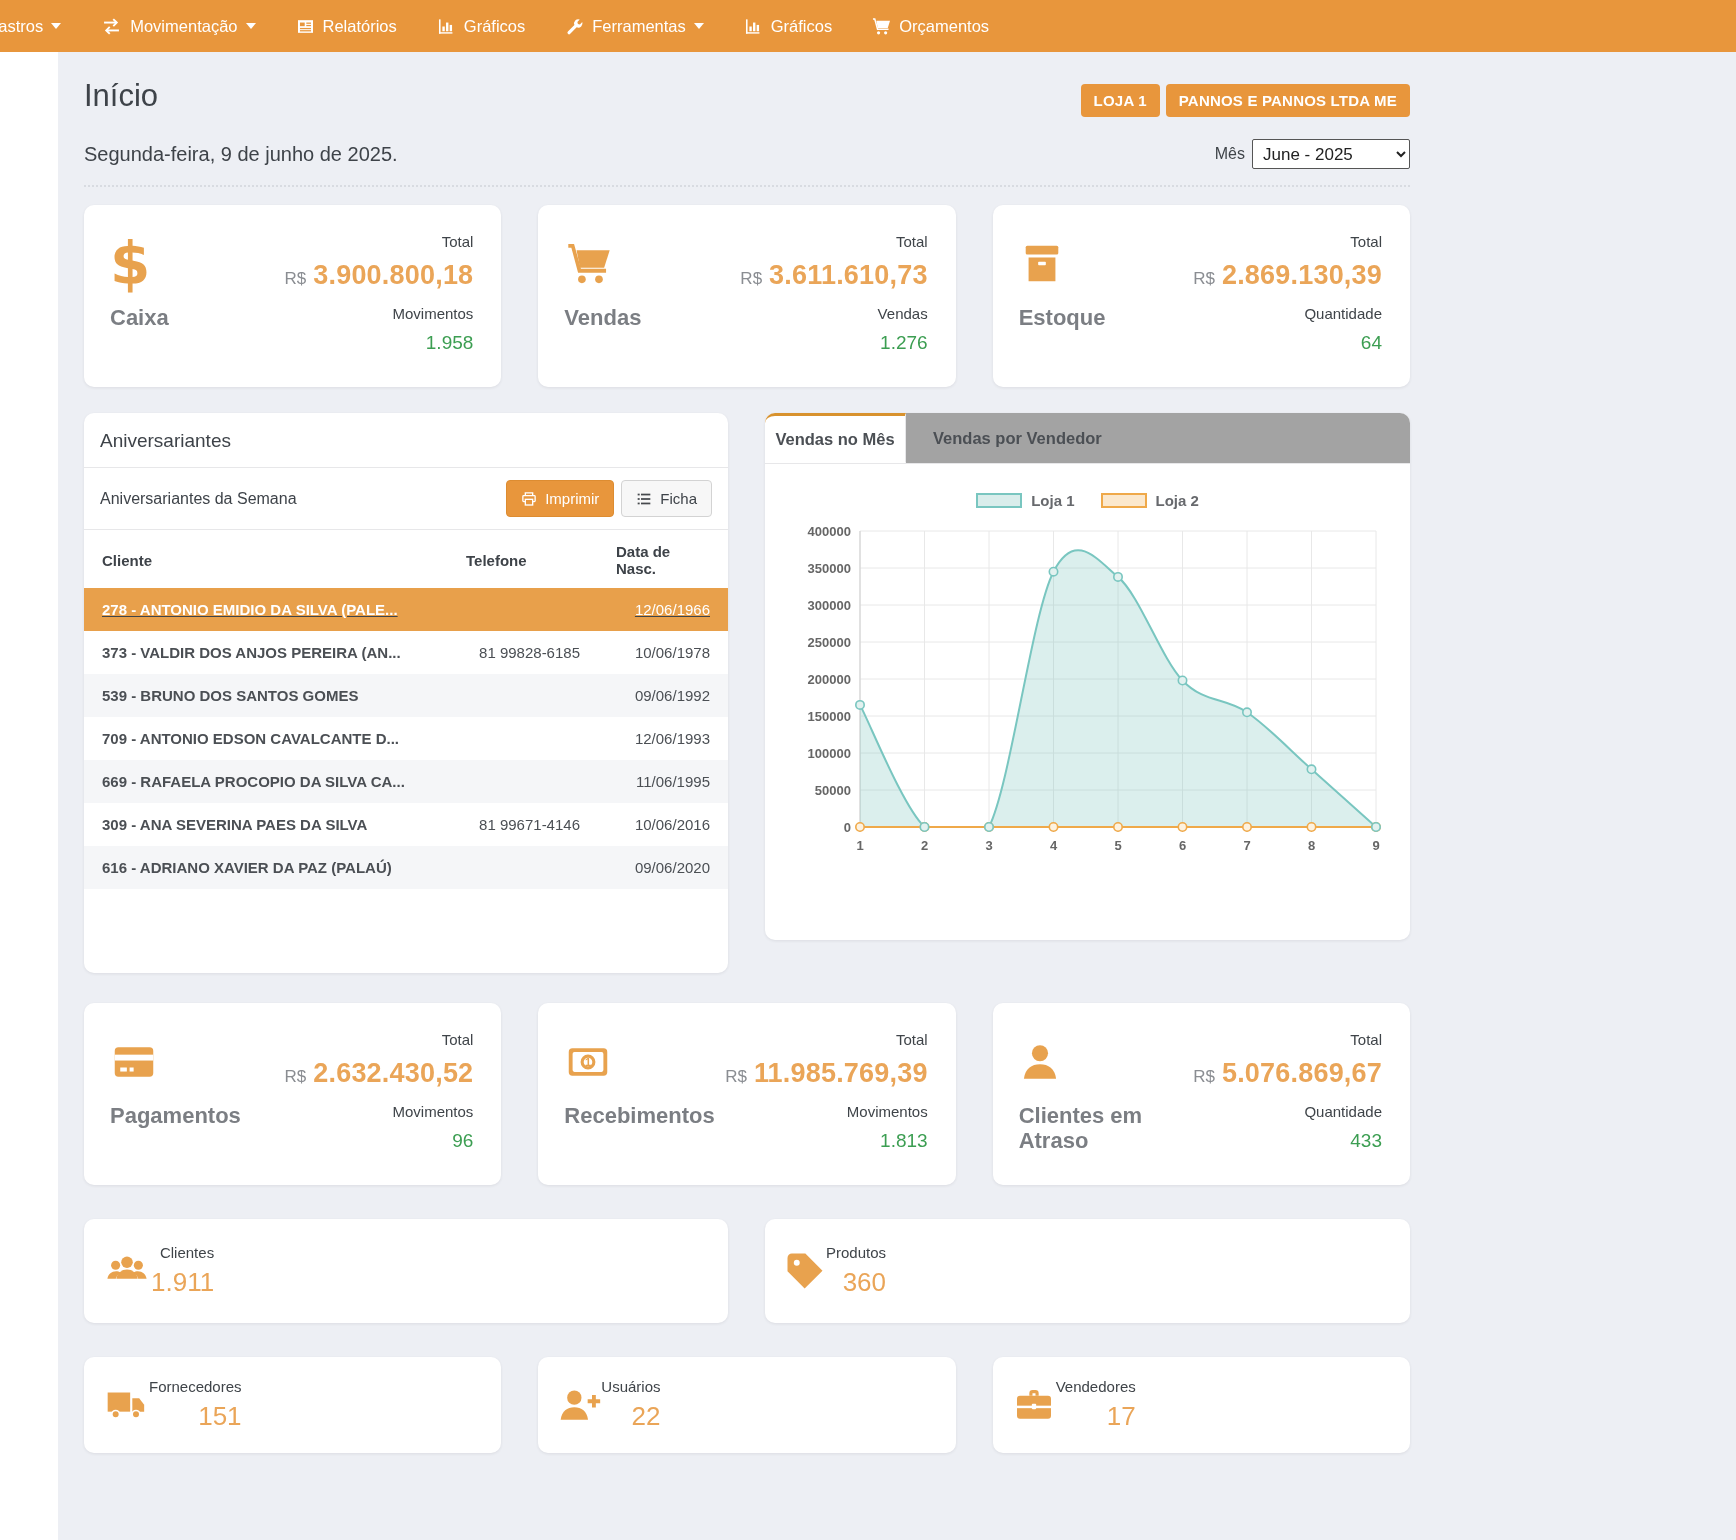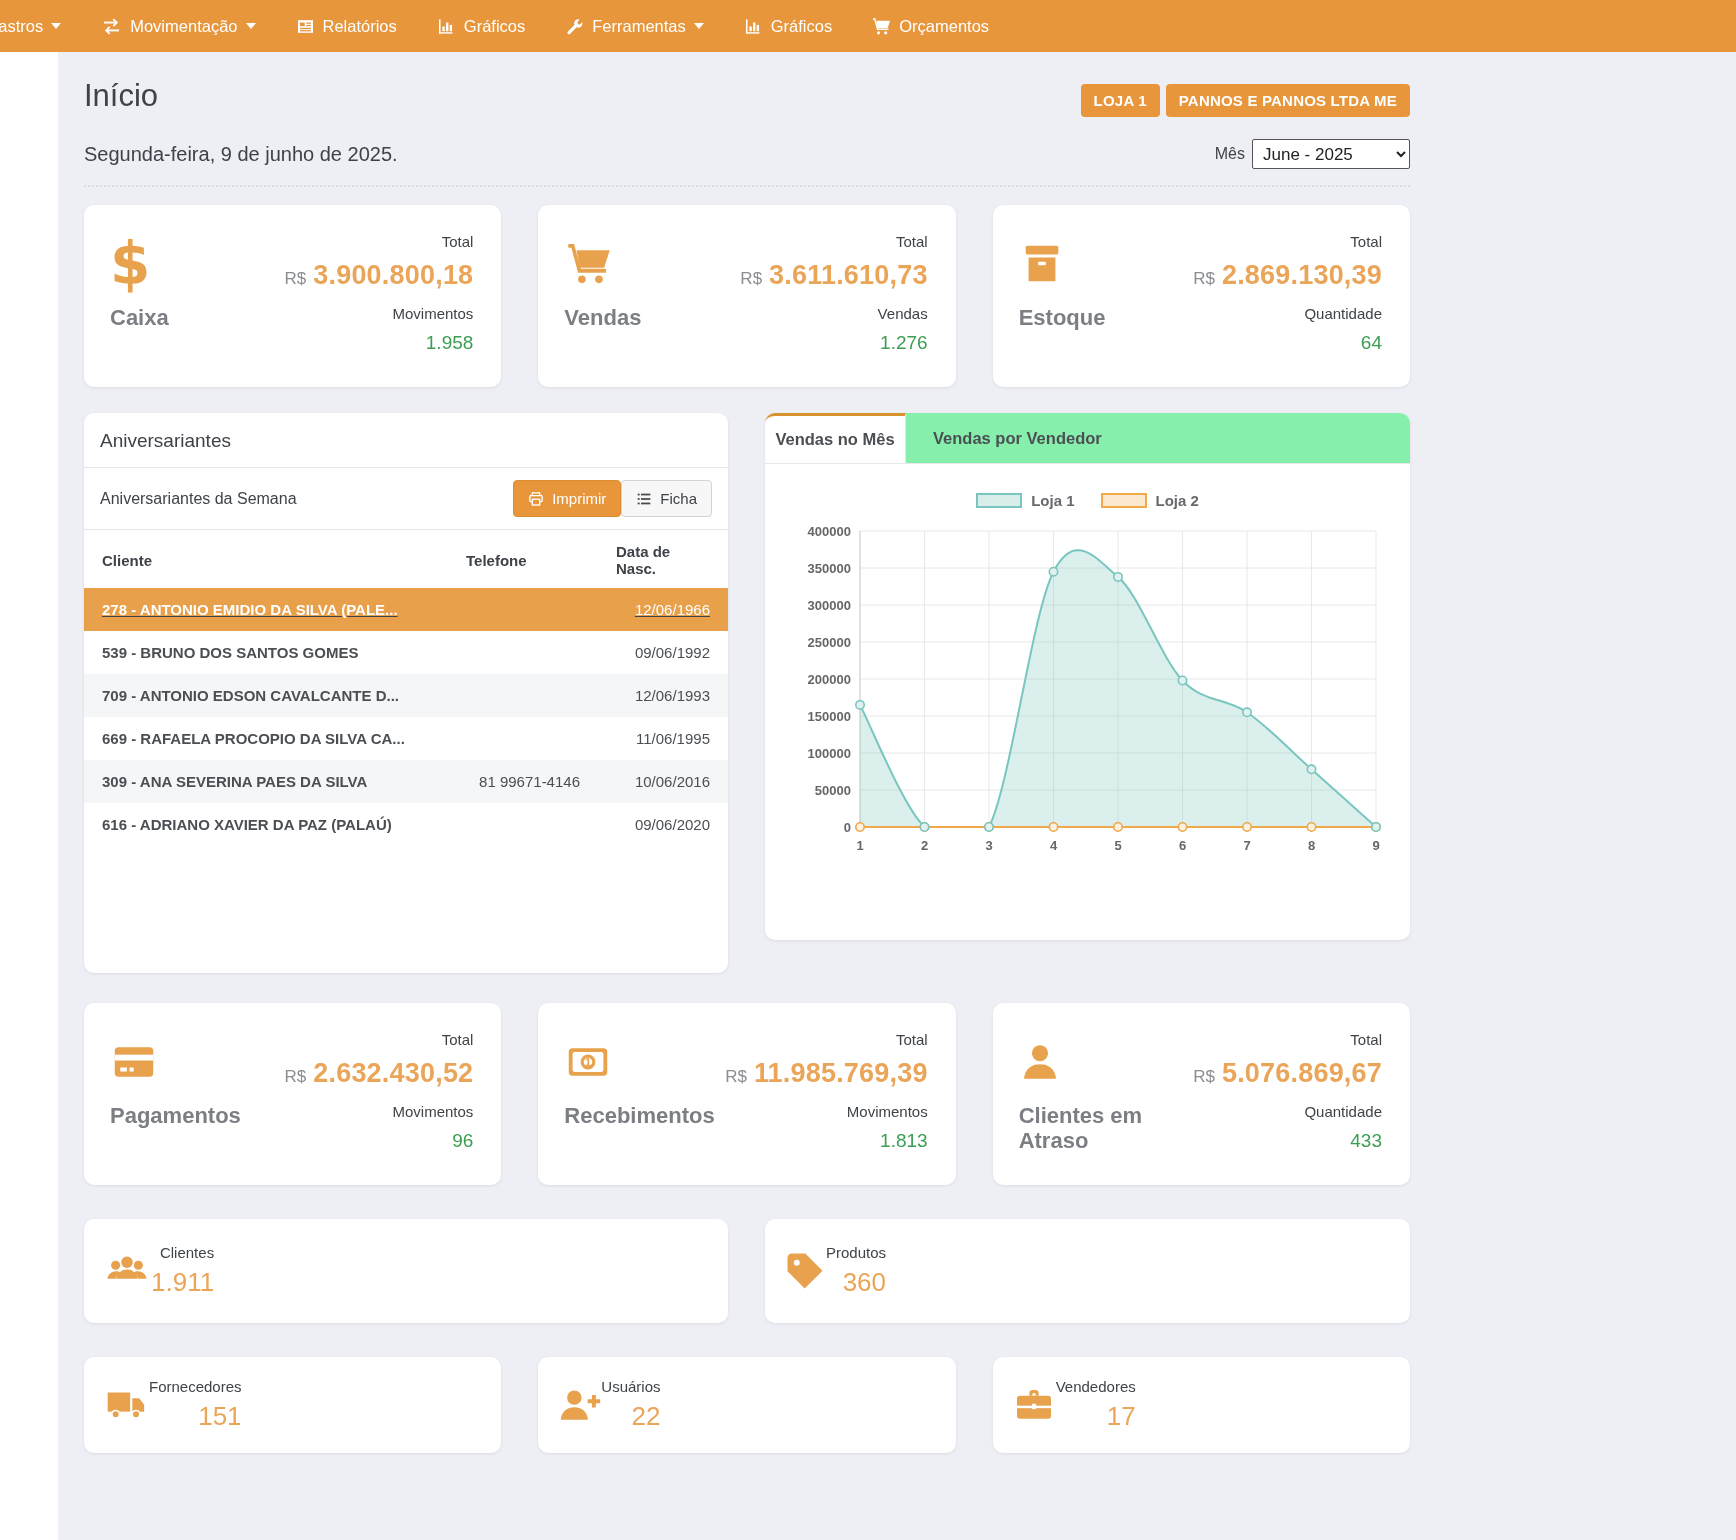--- a/index.html
+++ b/index.html
@@ -70,21 +70,21 @@
   .value-line{margin-top:10px;white-space:nowrap;}
   .currency{font-size:17px;color:#8a8d92;margin-right:7px;}
   .value{font-size:27px;font-weight:bold;color:var(--orange-num);letter-spacing:.2px;}
   .count-label{font-size:15px;color:var(--dark);margin-top:14px;}
   .count{font-size:19px;color:var(--green);margin-top:10px;}
   
   .bday-card{height:560px;overflow:hidden;}
   .bday-title{font-size:19px;color:#3e4349;padding:17px 16px 15px;border-bottom:1px solid var(--border);}
   .bday-toolbar{display:flex;justify-content:space-between;align-items:center;padding:12px 16px;}
   .bday-subtitle{font-size:16px;color:#3e4349;}
-  .toolbar-btns{display:flex;}
+  .toolbar-btns{display:flex;gap:7px;}
   .btn{display:flex;align-items:center;gap:8px;font-size:15px;font-family:inherit;
        border-radius:4px;padding:9px 14px;cursor:pointer;border:1px solid transparent;}
   .btn-print{background:var(--orange);color:#fff;border-color:#dd8c31;}
   .btn-ficha{background:#f7f7f7;color:#3e4349;border-color:#d3d3d3;}
   .bday-table{width:100%;border-collapse:collapse;border-top:1px solid var(--border);}
   .bday-table th{font-size:15px;text-align:left;padding:13px 18px 11px;color:#3e4349;}
   .bday-table td{font-size:15px;padding:13px 18px;color:#4b4f54;}
   .bday-table td.client-cell{font-weight:bold;white-space:nowrap;}
   .col-phone{text-align:right;width:150px;}
   .col-date{text-align:right;width:130px;}
@@ -93,21 +93,21 @@
   .bday-table tbody tr.hl td{color:#fff;}
   
   .chart-card{height:527px;font-weight:bold;}
   .tab-bar{display:flex;border-bottom:1px solid var(--border);}
   .tab{height:50px;display:flex;align-items:center;font-size:16.5px;color:#4b4f54;cursor:pointer;}
   .tab.active{
     width:141px;justify-content:center;background:#fff;
     border-top:3px solid #d8922e;border-right:1px solid var(--border);
     border-top-left-radius:10px;margin-bottom:-1px;border-bottom:1px solid #fff;
   }
-  .tab.inactive{flex:1;padding-left:27px;background:#86efac;border-top-right-radius:10px;}
+  .tab.inactive{flex:1;padding-left:27px;background:#a3a3a3;border-top-right-radius:10px;}
   .chart-content{padding:14px 22px 0;}
   .legend{display:flex;justify-content:center;gap:26px;margin-top:14px;}
   .legend-item{display:flex;align-items:center;gap:9px;font-size:15px;color:#67696d;}
   .legend-box{width:46px;height:15px;display:inline-block;}
   .legend-box.loja1{background:#d9edeb;border:2px solid #79c6c0;}
   .legend-box.loja2{background:#fbe8cd;border:2px solid #efa94a;}
   #sales-chart{display:block;margin:10px auto 0;}
   #sales-chart text{font-family:"Liberation Sans",sans-serif;}
   
   .counter-card{display:flex;align-items:center;justify-content:flex-start;padding:0 19px;}
@@ -323,20 +323,25 @@
             <th>Cliente</th>
             <th class="col-phone">Telefone</th>
             <th class="col-date">Data de Nasc.</th>
           </tr>
         </thead>
         <tbody>
           <tr class="hl">
               <td class="client-cell">278 - ANTONIO EMIDIO DA SILVA (PALE...</td>
               <td class="col-phone"></td>
               <td class="col-date">12/06/1966</td>
+            </tr>
+          <tr>
+              <td class="client-cell">373 - VALDIR DOS ANJOS PEREIRA (AN...</td>
+              <td class="col-phone">81 99828-6185</td>
+              <td class="col-date">10/06/1978</td>
             </tr>
           <tr>
               <td class="client-cell">539 - BRUNO DOS SANTOS GOMES</td>
               <td class="col-phone"></td>
               <td class="col-date">09/06/1992</td>
             </tr>
           <tr>
               <td class="client-cell">709 - ANTONIO EDSON CAVALCANTE D...</td>
               <td class="col-phone"></td>
               <td class="col-date">12/06/1993</td>

